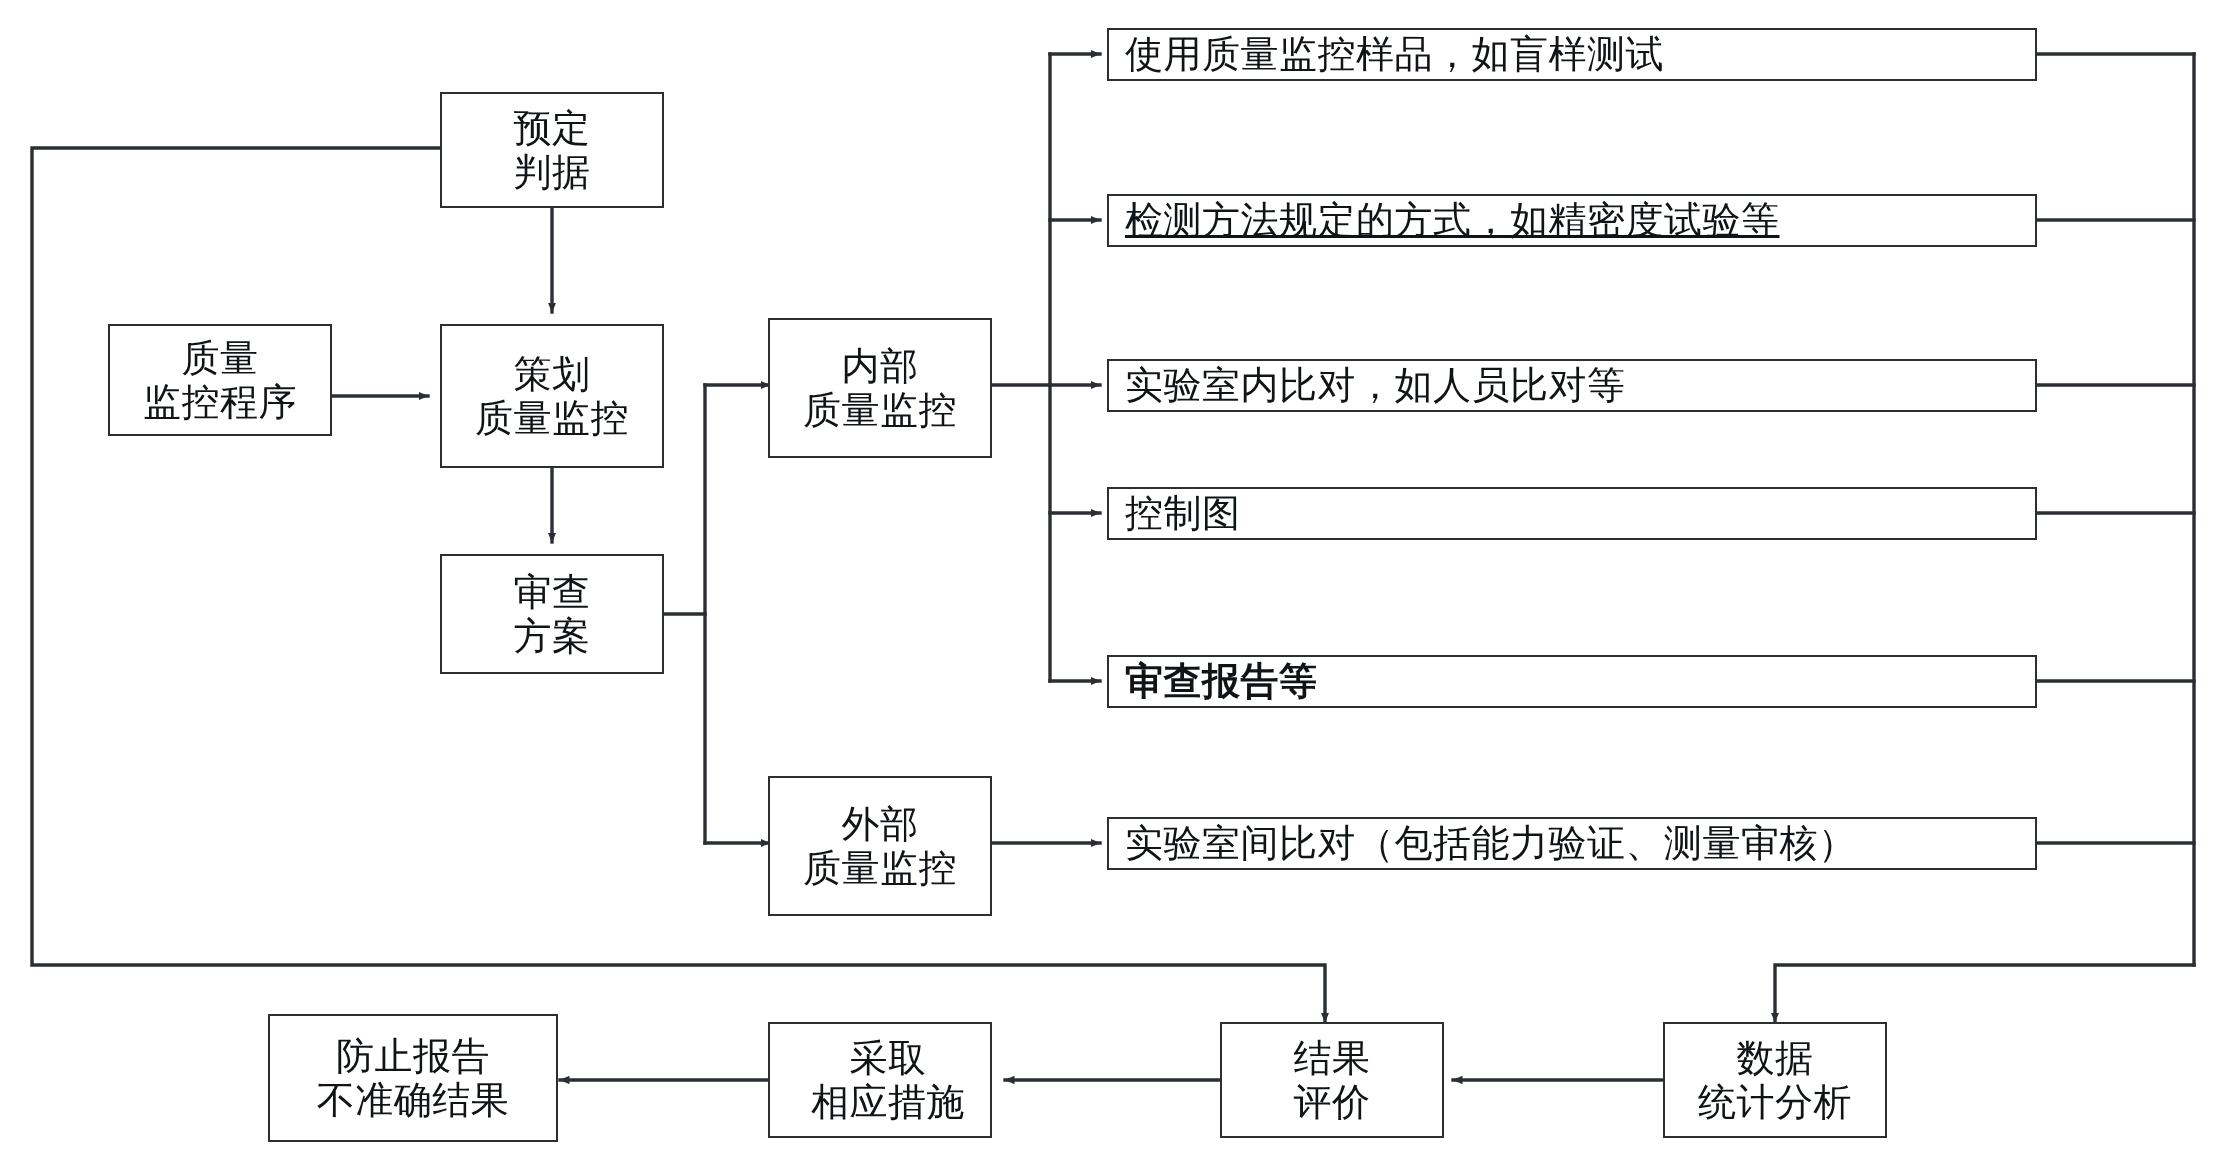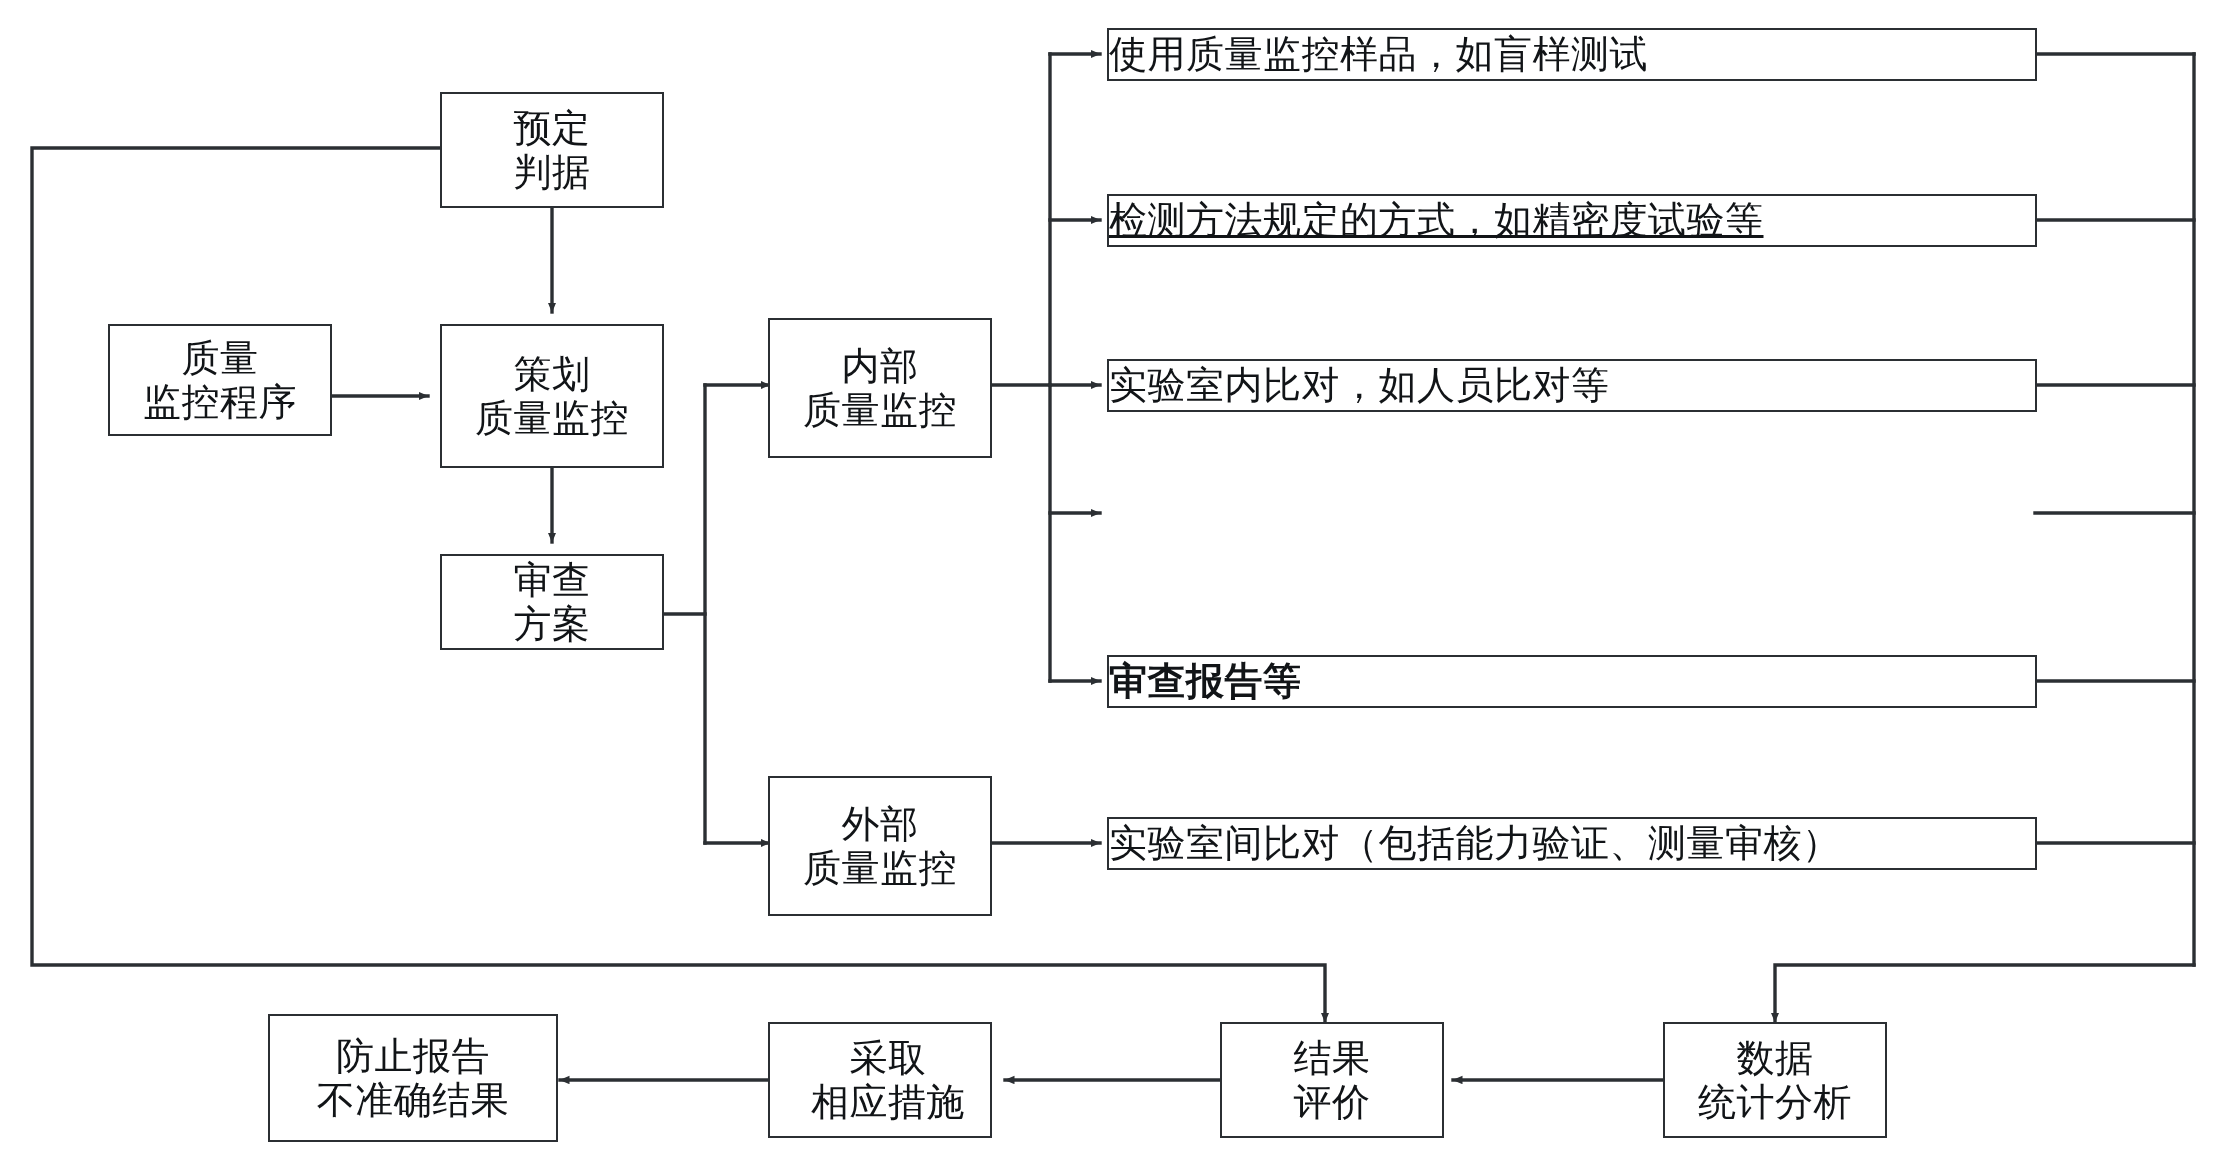--- a/index.html
+++ b/index.html
@@ -35,20 +35,21 @@
     align-items: center;
     justify-content: center;
     color: #111417;
     font-size: 38px;
     line-height: 1.16;
     letter-spacing: 0.5px;
     white-space: nowrap;
   }
   .node.left-align {
     align-items: flex-start;
+    padding-left: 16px;
   }
   .node .line {
     display: block;
   }
 </style>
 </head>
 <body>
 
 <div id="canvas">
 
@@ -108,21 +109,21 @@
   <div class="node" style="left:108px; top:324px; width:224px; height:112px;">
     <span class="line">质量</span>
     <span class="line">监控程序</span>
   </div>
 
   <div class="node" style="left:440px; top:324px; width:224px; height:144px;">
     <span class="line">策划</span>
     <span class="line">质量监控</span>
   </div>
 
-  <div class="node" style="left:440px; top:554px; width:224px; height:96px;">
+  <div class="node" style="left:440px; top:554px; width:224px; height:120px;">
     <span class="line">审查</span>
     <span class="line">方案</span>
   </div>
 
   <div class="node" style="left:768px; top:318px; width:224px; height:140px;">
     <span class="line">内部</span>
     <span class="line">质量监控</span>
   </div>
 
   <div class="node" style="left:768px; top:776px; width:224px; height:140px;">
@@ -135,20 +136,23 @@
   </div>
 
   <div class="node left-align" style="left:1107px; top:194px; width:930px; height:53px;text-decoration:underline;">
     <span class="line">检测方法规定的方式，如精密度试验等</span>
   </div>
 
   <div class="node left-align" style="left:1107px; top:359px; width:930px; height:53px;">
     <span class="line">实验室内比对，如人员比对等</span>
   </div>
 
+  <div class="node left-align" style="left:1107px; top:487px; width:930px; height:53px;">
+    <span class="line">控制图</span>
+  </div>
 
   <div class="node left-align" style="left:1107px; top:655px; width:930px; height:53px;font-weight:bold;">
     <span class="line">审查报告等</span>
   </div>
 
   <div class="node left-align" style="left:1107px; top:817px; width:930px; height:53px;">
     <span class="line">实验室间比对（包括能力验证、测量审核）</span>
   </div>
 
   <div class="node" style="left:1663px; top:1022px; width:224px; height:116px;">

